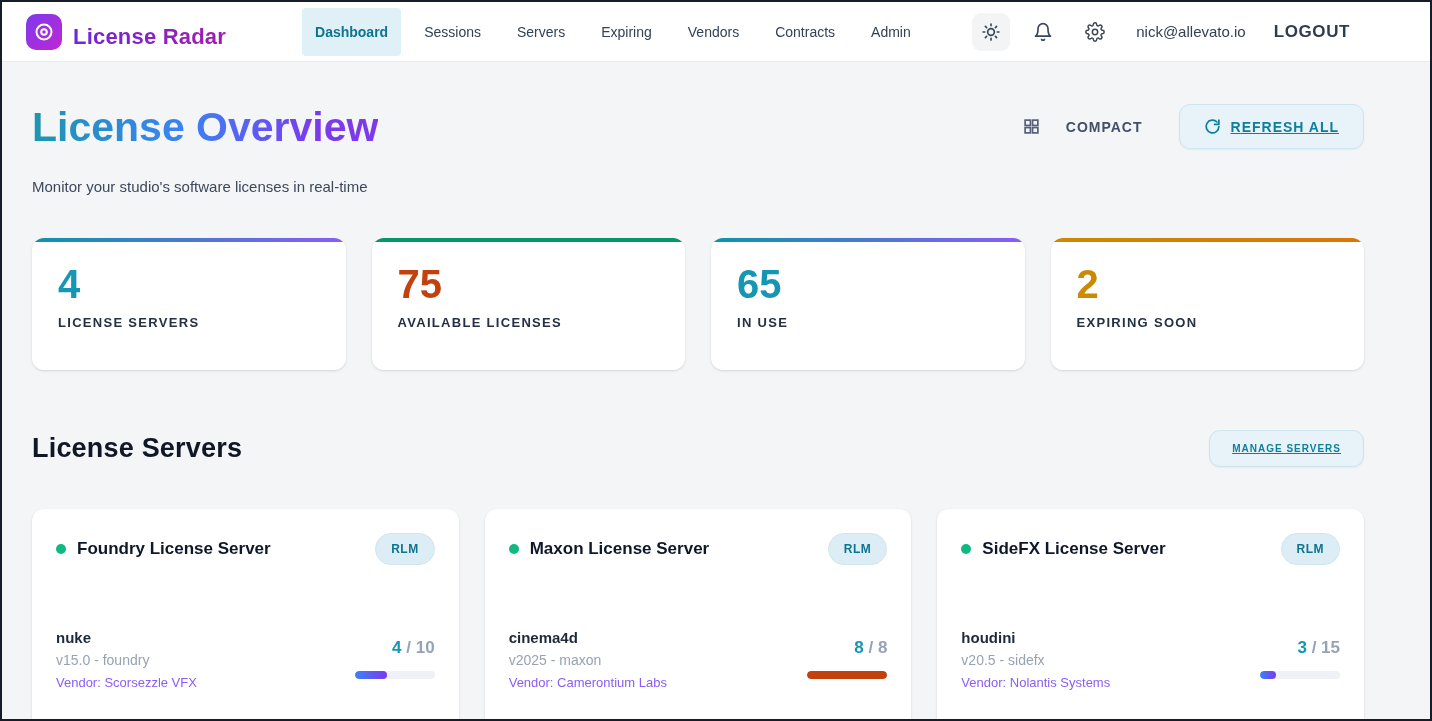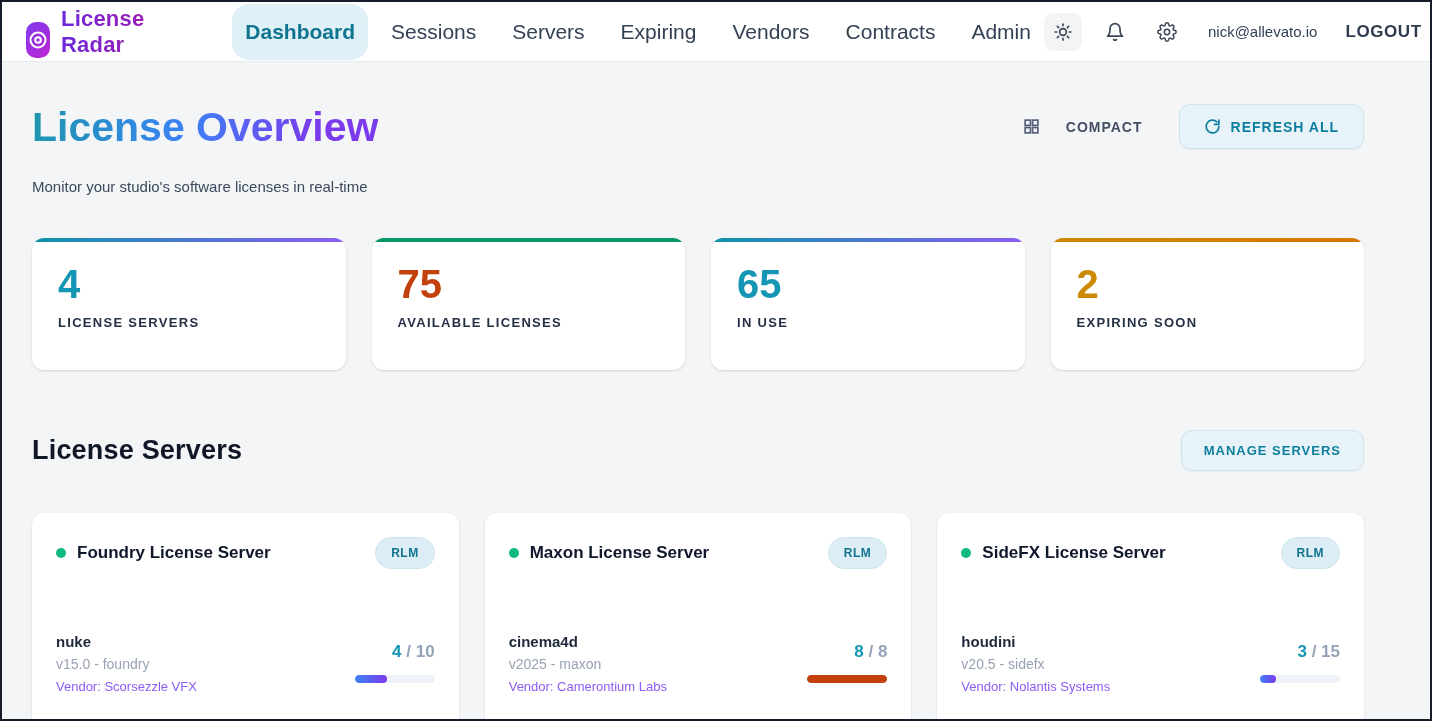--- a/index.html
+++ b/index.html
@@ -22,21 +22,21 @@
     background:linear-gradient(135deg,#7c3aed,#c026d3);
     display:flex; align-items:center; justify-content:center;
   }
   .brand-name {
     font-size:22px; font-weight:bold; letter-spacing:.2px;
     background:linear-gradient(90deg,#6d28d9,#a21caf);
     -webkit-background-clip:text; background-clip:text; color:transparent;
   }
   .nav { display:flex; align-items:center; gap:10px; margin-left:76px; }
   .nav-item {
-    font-size:21px; color:#334155; padding:16px 13px; border-radius:17px;
+    font-size:14px; color:#334155; padding:16px 13px; border-radius:4px;
     cursor:pointer; white-space:nowrap;
   }
   .nav-item.active { background:#dff0f7; color:#0e7490; font-weight:600; }
   .top-right { margin-left:auto; display:flex; align-items:center; gap:14px; }
   .icon-btn {
     width:38px; height:38px; border-radius:9px; display:flex; align-items:center;
     justify-content:center; color:#3b4657; cursor:pointer; background:transparent;
     border:none;
   }
   .icon-btn.lightbg { background:#f2f4f6; }
@@ -62,24 +62,25 @@
     color:#434f63; letter-spacing:1px; cursor:pointer; background:none; border:none;
     font-family:"Liberation Sans", sans-serif;
   }
   .compact-toggle svg { width:17px; height:17px; color:#56607a; }
   .btn-teal {
     display:flex; align-items:center; gap:10px;
     background:#e7f3f8; border:1px solid #ccе5ef; border:1px solid #cde5ef;
     border-radius:11px; color:#0d7f9e; font-weight:bold; letter-spacing:1px;
     cursor:pointer; font-family:"Liberation Sans", sans-serif;
     box-shadow:0 1px 2px rgba(15,40,60,.05);
+    text-decoration:underline;
   }
   .btn-refresh { padding:13px 24px; font-size:14px; }
   .btn-refresh svg { width:17px; height:17px; }
-  .btn-manage { padding:12px 22px; font-size:13px; }
+  .btn-manage { padding:12px 22px; font-size:10px; }
 
   
   .stats-row { display:flex; gap:26px; margin-top:43px; }
   .stat-card {
     flex:1; background:#ffffff; border-radius:12px; overflow:hidden;
     box-shadow:0 1px 3px rgba(16,24,40,.09), 0 1px 2px rgba(16,24,40,.05);
     height:132px; position:relative;
   }
   .stat-accent { height:4px; width:100%; }
   .stat-body { padding:20px 26px; }

